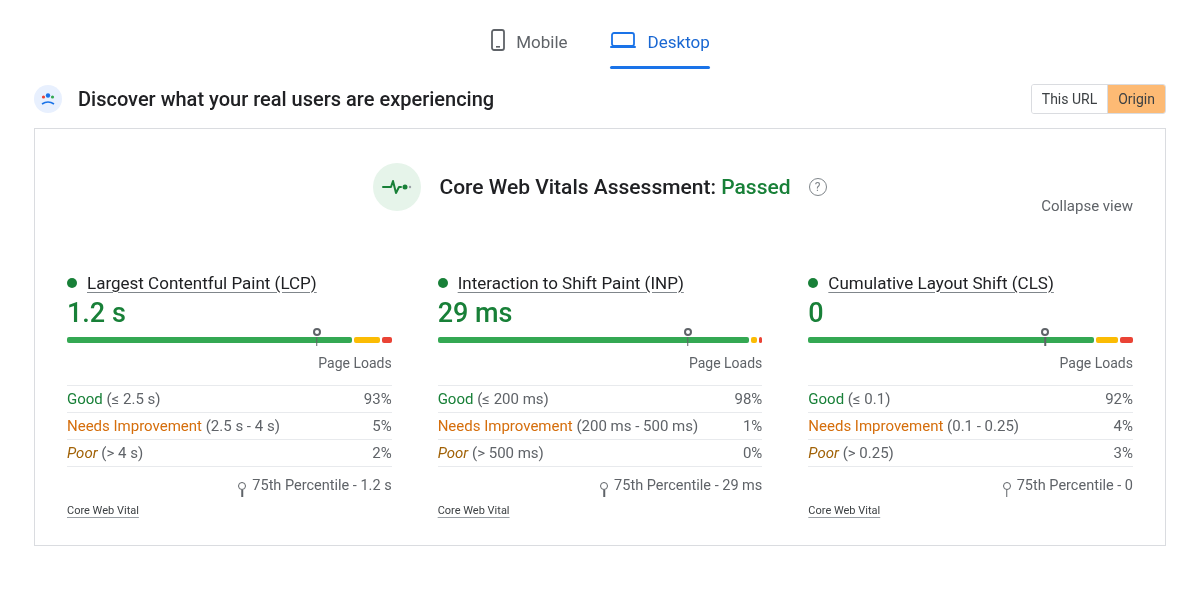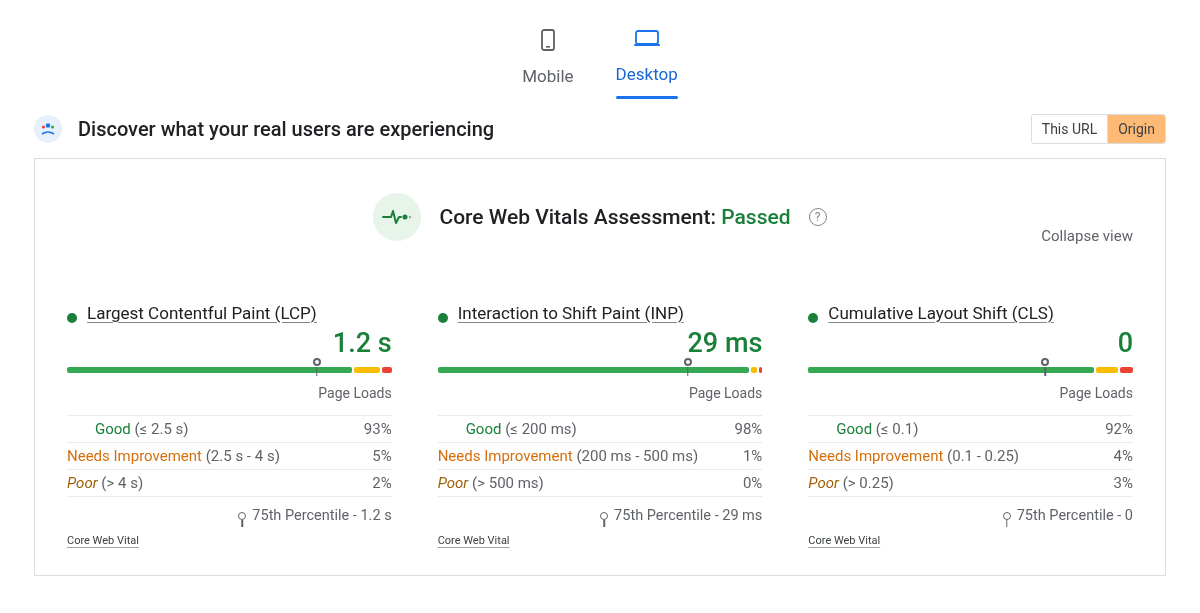--- a/index.html
+++ b/index.html
@@ -20,21 +20,20 @@
   }
   .tab {
     display: flex;
     align-items: center;
     gap: 10px;
     font-size: 17px;
     color: #5f6368;
     padding-bottom: 10px;
     cursor: pointer;
     position: relative;
-    flex-direction: column;
   }
   .tab.active {
     color: #1967d2;
     gap: 12px;
   }
   .tab.active::after {
     content: "";
     position: absolute;
     left: 0; right: 0; bottom: -3px;
     height: 3px;
@@ -119,38 +118,38 @@
     cursor: pointer;
   }
   .metrics-grid {
     display: grid;
     grid-template-columns: repeat(3, 1fr);
     gap: 46px;
     margin-top: 62px;
   }
   .metric-title-row {
     display: flex;
-    align-items: flex-end;
+    align-items: center;
     gap: 10px;
   }
   .status-dot {
     width: 10px; height: 10px; border-radius: 50%;
     background: #188038;
     flex-shrink:0;
   }
   .metric-name {
     font-size: 17px;
     text-decoration: underline;
     text-decoration-color: #80868b;
     text-underline-offset: 3px;
     color: #202124;
     cursor: pointer;
   }
   .metric-value {
-    text-align: right;
+    text-align: left;
     color: #188038;
     font-size: 27px;
     font-weight: 500;
     margin-top: 4px;
   }
   .metric-bar {
     position: relative;
     height: 6px;
     margin-top: 8px;
     display: flex;
@@ -185,21 +184,21 @@
     border-bottom: 1px solid #e8eaed;
   }
   .dist-row {
     display:flex;
     justify-content: space-between;
     font-size: 15px;
     padding: 4px 0;
     border-bottom: 1px solid #e8eaed;
     color: #5f6368;
   }
-  .d-good{ color:#188038;margin-left:28px; }
+  .d-good{ color:#188038; }
   .d-poor{ color:#a16207;font-style:italic; }
   .threshold { color:#5f6368; }
   .dist-val { color:#5f6368; }
   .percentile-row {
     display:flex;
     align-items:center;
     justify-content:flex-end;
     gap:6px;
     font-size:14.5px;
     color:#5f6368;

